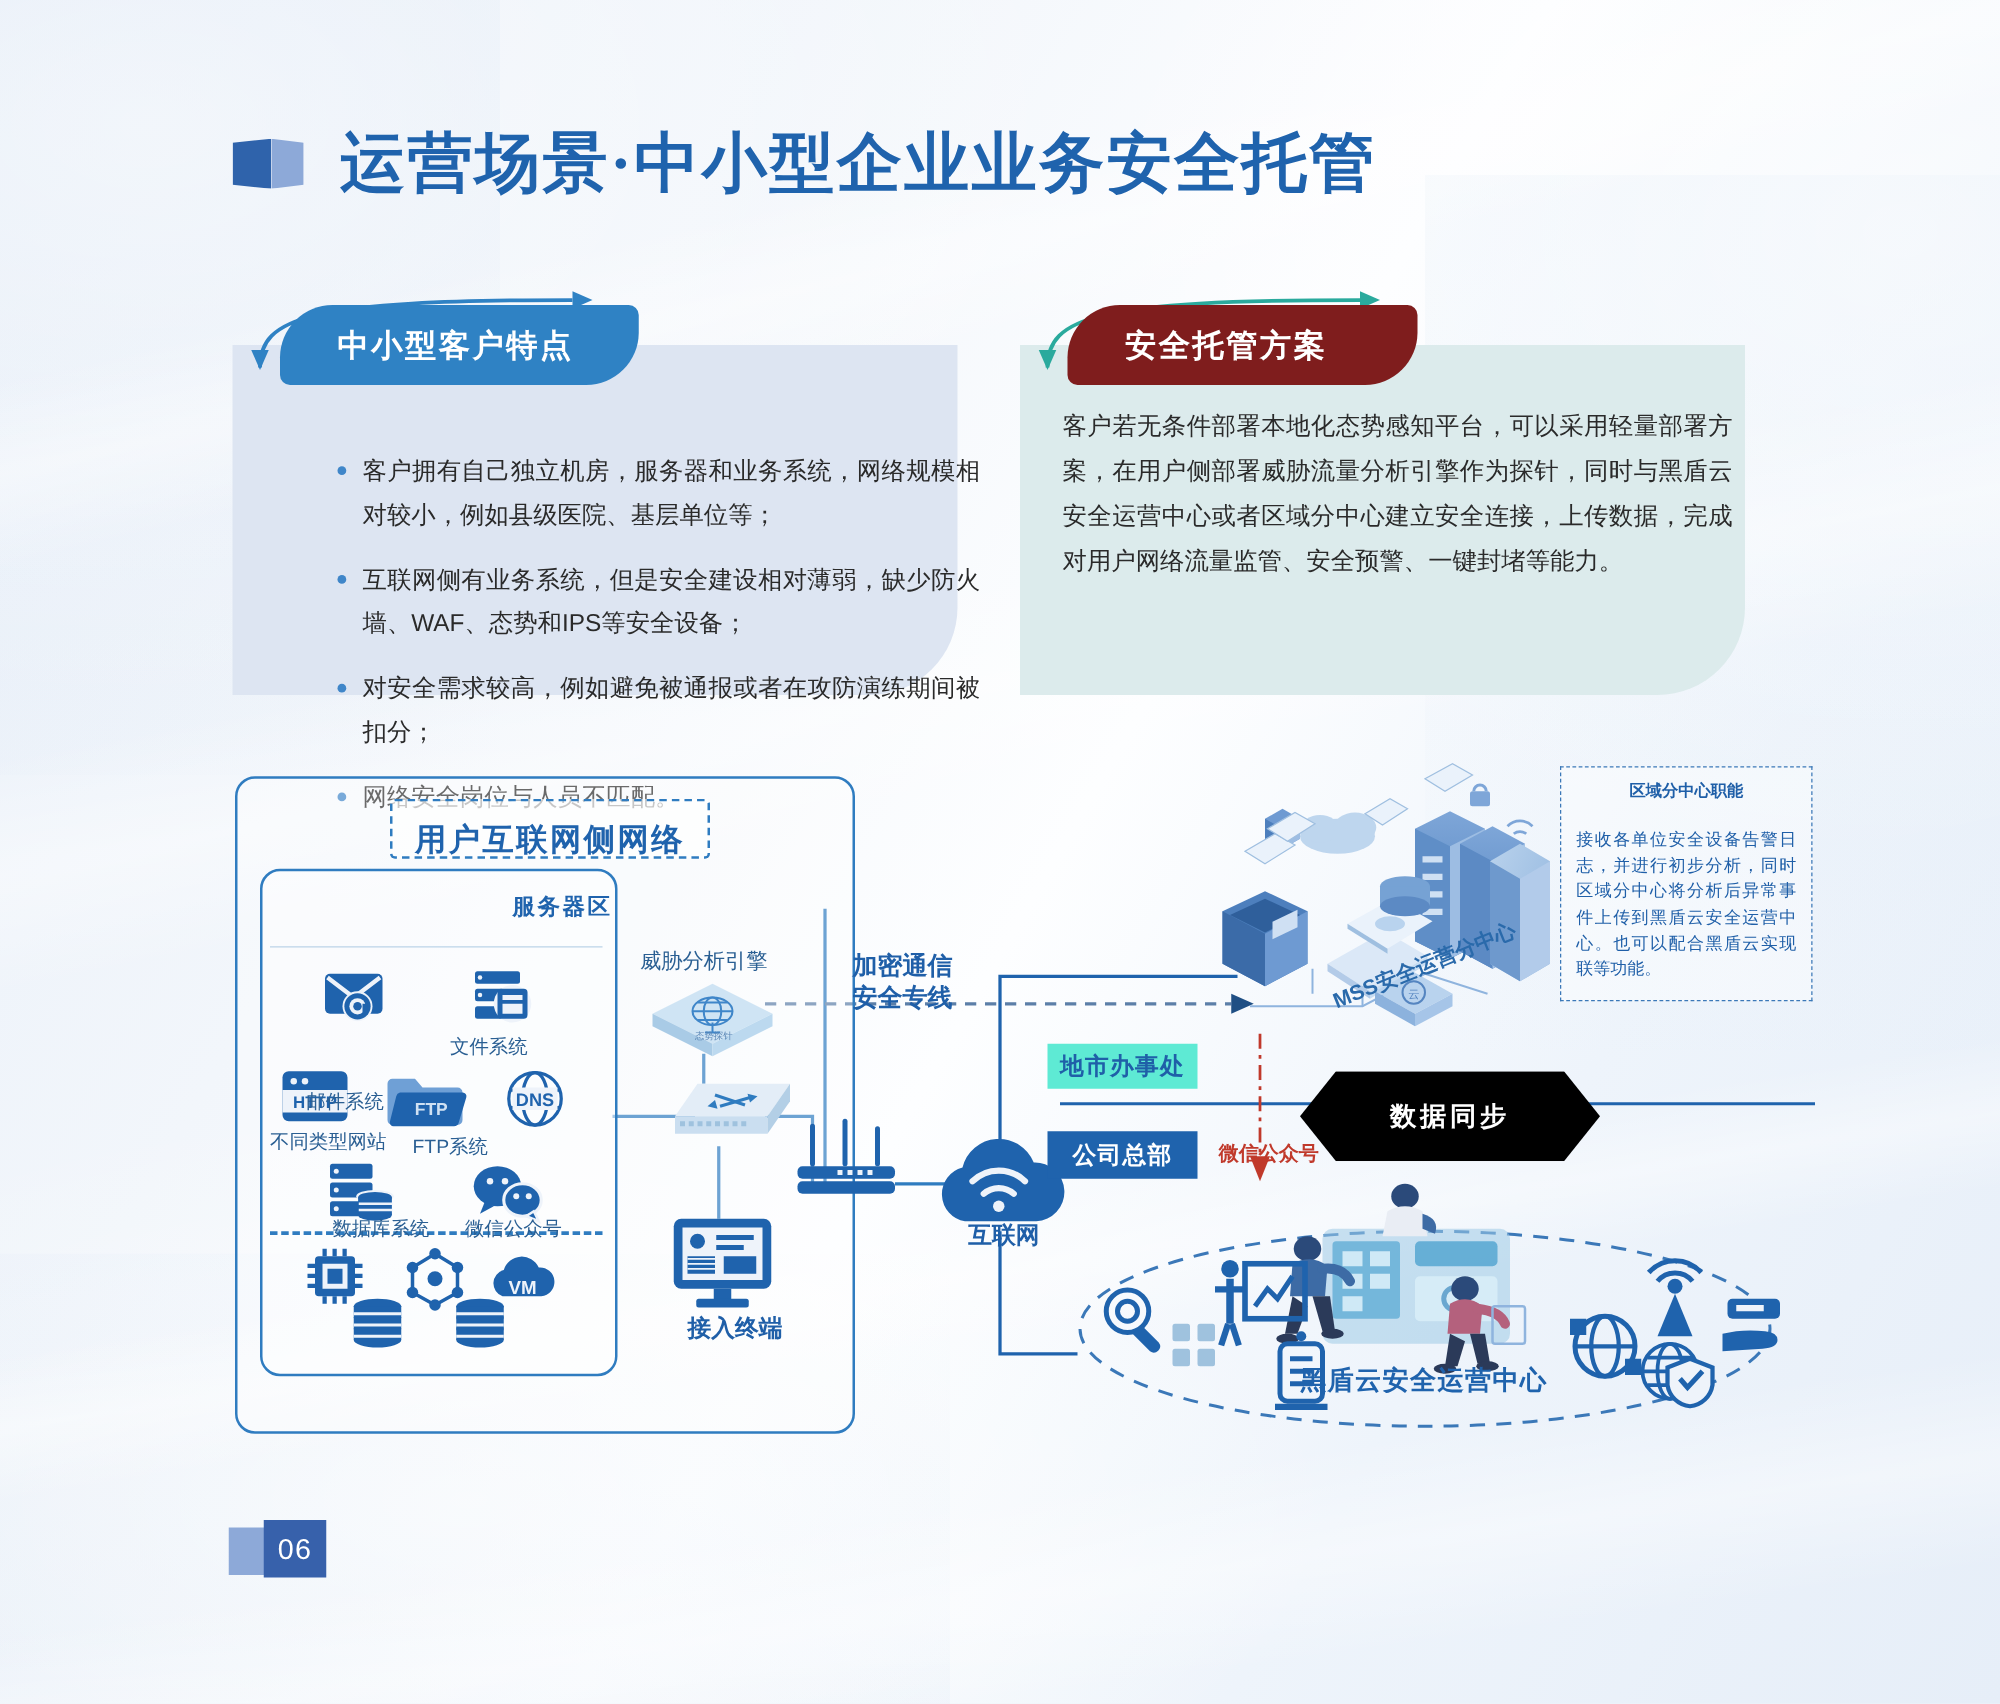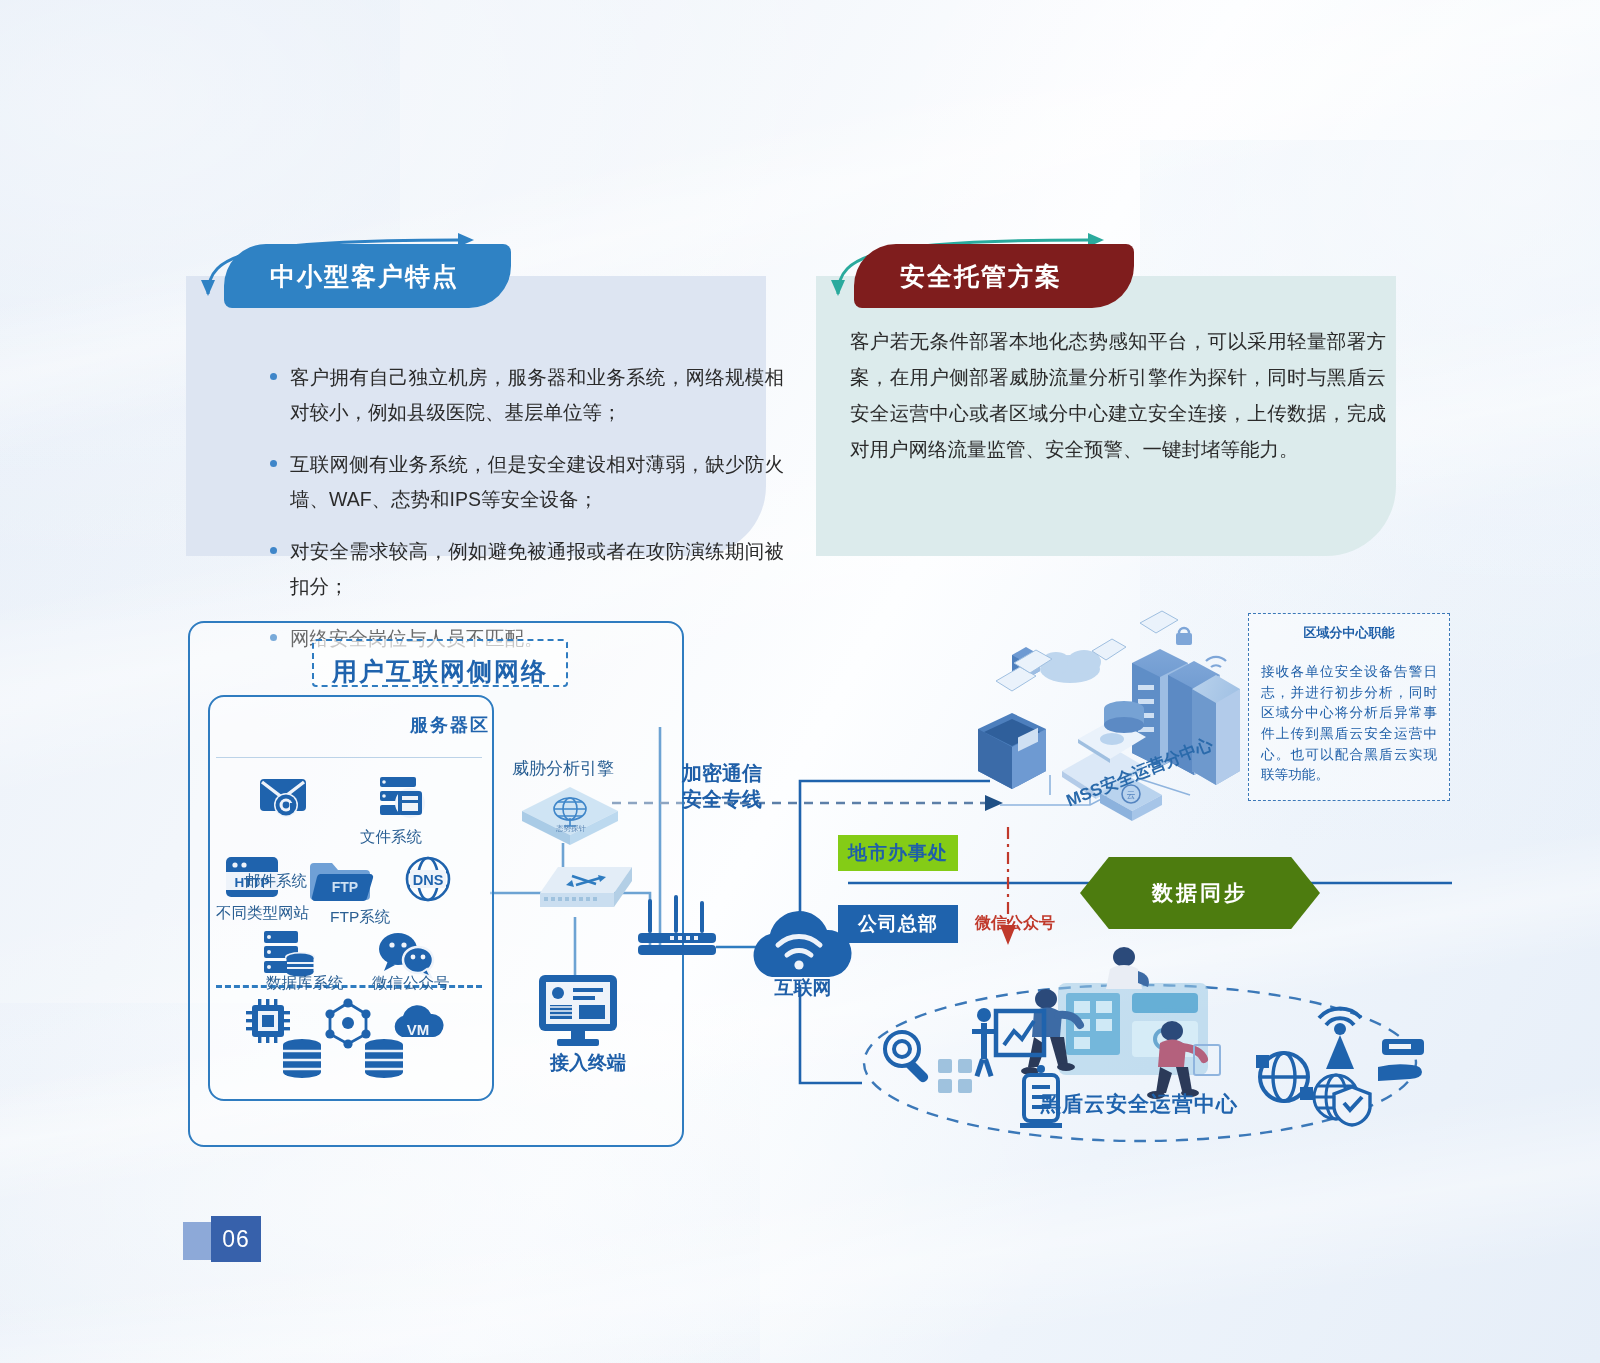--- a/index.html
+++ b/index.html
@@ -89,25 +89,25 @@
       font-weight:400;white-space:nowrap;}
   .vlabel{position:absolute;left:682px;top:166px;font-size:20px;font-weight:700;
       color:#1f5fa8;line-height:1.28;white-space:nowrap;}
   .inet-lbl{position:absolute;left:757px;top:380px;width:92px;text-align:center;
       font-size:19px;font-weight:700;color:#1f5fa8;}
   .term-lbl{position:absolute;left:528px;top:455px;width:120px;text-align:center;
       font-size:19px;font-weight:700;color:#1f5fa8;}
 
   .tag{position:absolute;display:flex;align-items:center;justify-content:center;
       font-size:19px;letter-spacing:1px;white-space:nowrap;}
-  .tag-city{left:838px;top:240px;width:120px;height:36px;background:#84cc16;color:#1f5fa8;font-weight:700;}
+  .tag-city{left:838px;top:240px;width:120px;height:36px;background:#5eead4;color:#1f5fa8;font-weight:700;}
   .tag-hq{left:838px;top:310px;width:120px;height:38px;background:#1f63ad;color:#fff;font-weight:700;}
 
-  .diamond{position:absolute;left:1080px;top:262px;width:240px;height:72px;
-      background:#4d7c0f;clip-path:polygon(12% 0,88% 0,100% 50%,88% 100%,12% 100%,0 50%);
+  .diamond{position:absolute;left:1040px;top:262px;width:240px;height:72px;
+      background:#000000;clip-path:polygon(12% 0,88% 0,100% 50%,88% 100%,12% 100%,0 50%);
       display:flex;align-items:center;justify-content:center;text-align:right;}
   .diamond span{color:#fff;font-size:21px;font-weight:700;letter-spacing:3px;}
 
   .note{position:absolute;left:1248px;top:18px;width:202px;height:188px;
       border:1.5px dashed #3b78b8;padding:10px 12px;box-sizing:border-box;
       background:rgba(255,255,255,.42);}
   .note-title{text-align:center;font-size:13px;font-weight:700;color:#1f5fa8;margin-bottom:20px;}
   .note-body{font-size:13.6px;line-height:1.52;color:#1f5fa8;text-align:justify;}
 
   .mss-lbl{position:absolute;left:1063px;top:196px;font-size:17px;font-weight:700;
@@ -137,20 +137,27 @@
     <div class="swoosh sw2"></div>
     <div class="swoosh sw3"></div>
   <div class="diag d1"></div>
     <div class="diag d2"></div>
     <div class="diag d3"></div>
     <div class="diag d4"></div>
 </div>
 
 <div class="page">
 
+<div class="title-row">
+  <div class="title-mark">
+    <div class="m-l"></div>
+        <div class="m-r"></div>
+  </div>
+  <div class="title-text">运营场景·中小型企业业务安全托管</div>
+</div>
 
 <div class="panel p-left" style="left:186px;top:236px;width:620px;height:330px;">
   <div class="panel-body"></div>
   <svg class="arrow-svg" width="300" height="70" viewBox="0 0 300 70">
     <path d="M22,62 C22,22 60,8 272,8" fill="none" stroke="#2f82c4" stroke-width="3"></path>
     <polygon points="272,1 288,8 272,15" fill="#2f82c4"></polygon>
     <polygon points="29,48 22,64 15,48" fill="#2f82c4"></polygon>
   </svg>
   <div class="panel-head">
     <span>中小型客户特点</span>

